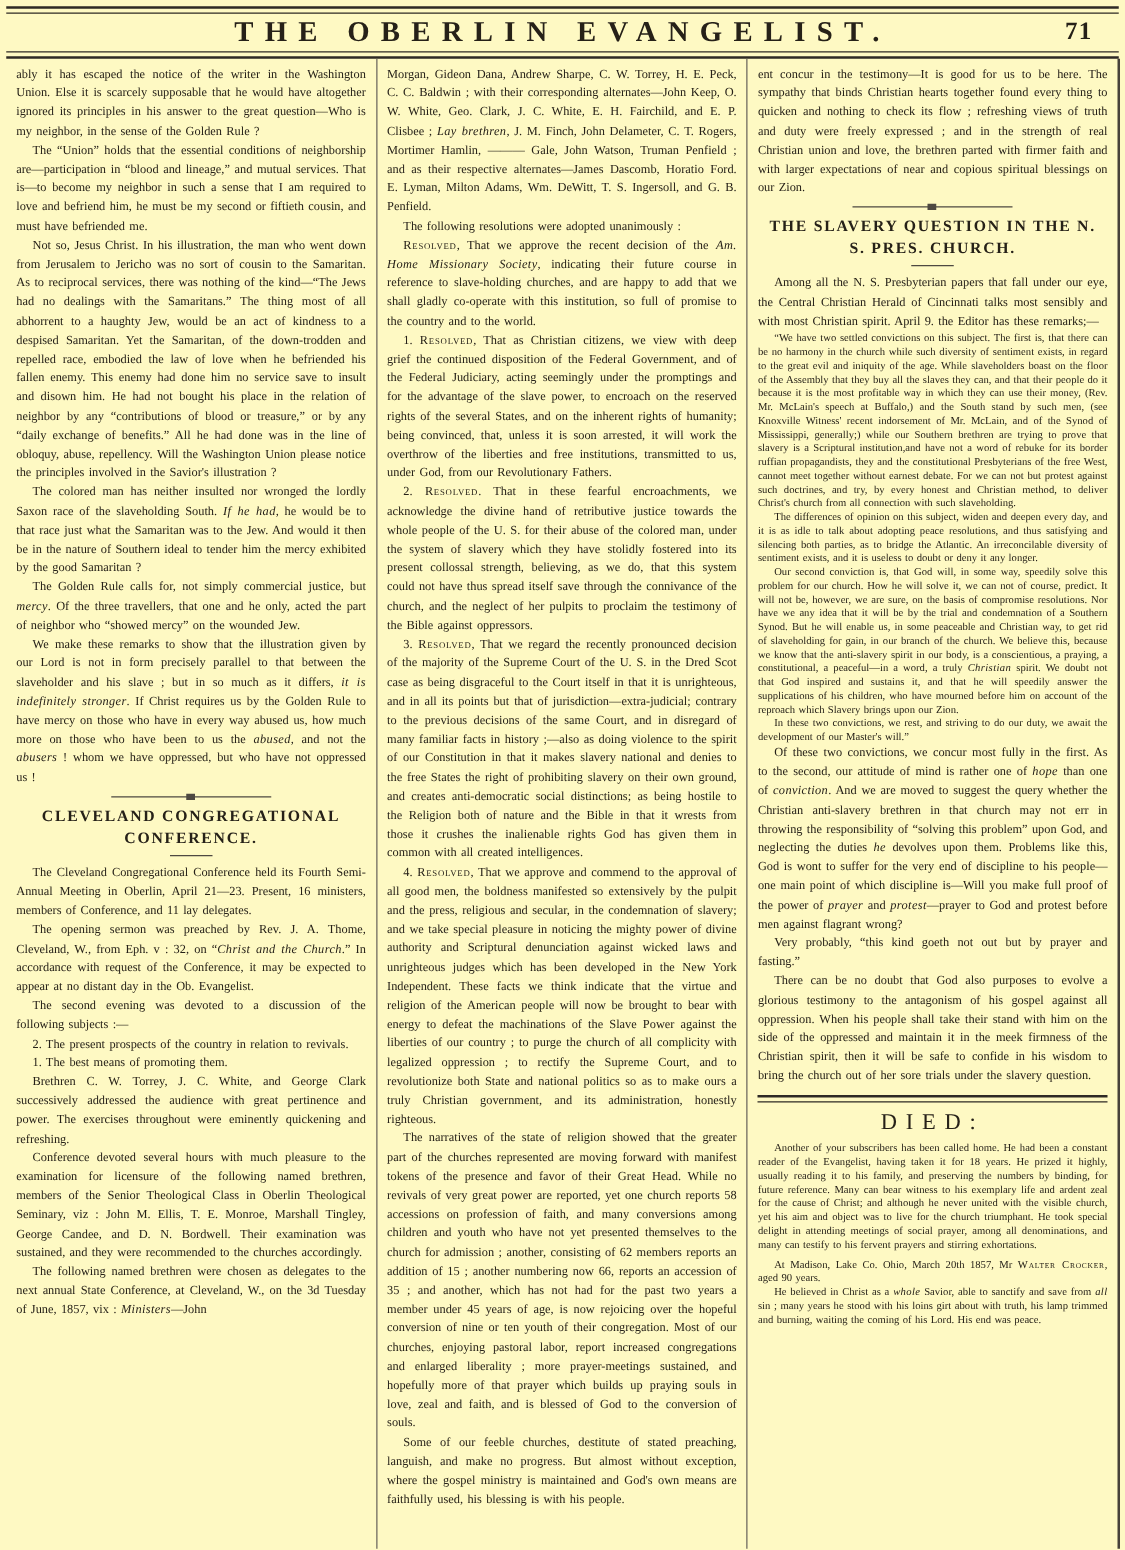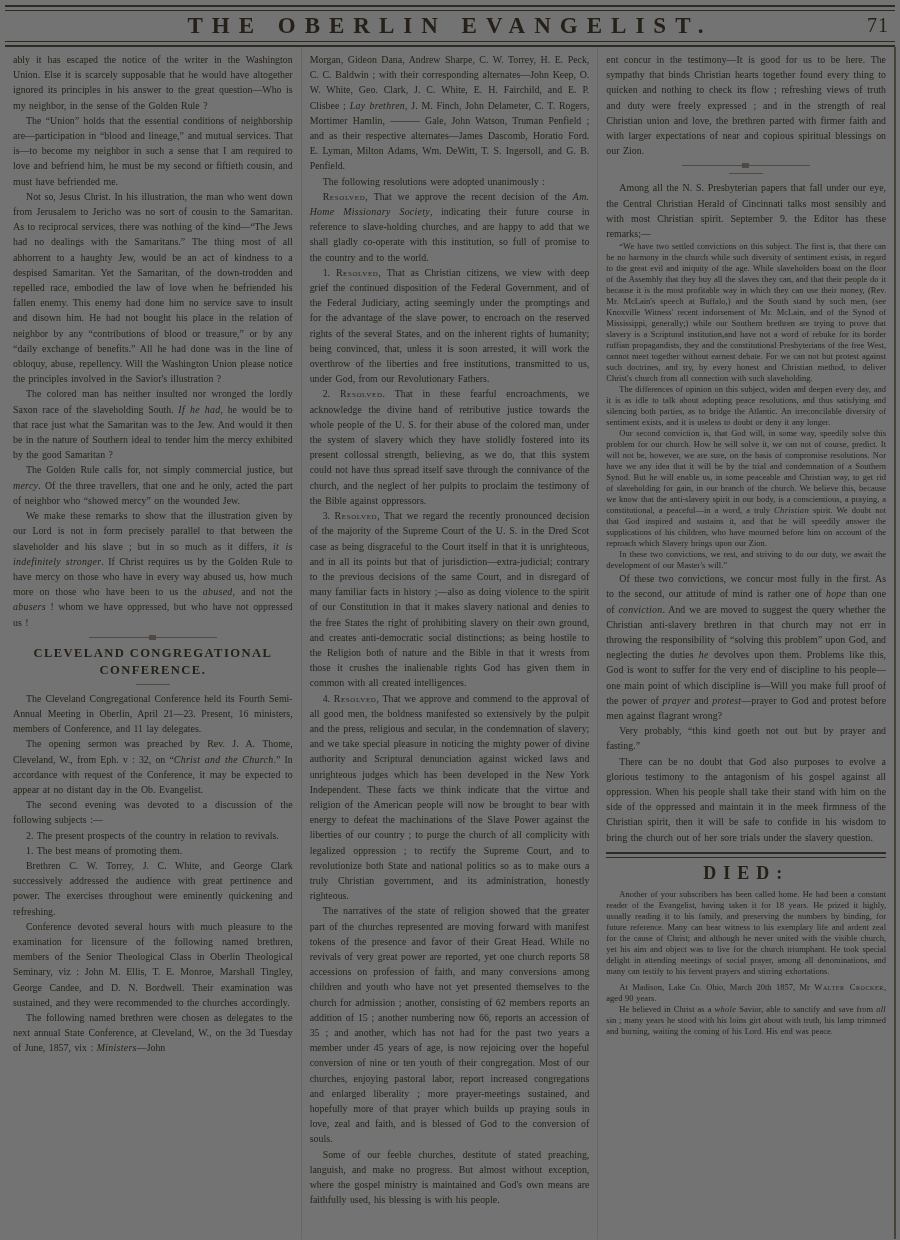--- a/index.html
+++ b/index.html
@@ -1,41 +1,41 @@
 <!DOCTYPE html>
 <html><head>
 <meta charset="utf-8">
 <style>
   html,body{margin:0;padding:0;background:#d8d5cc;}
   .page{
     width:900px;height:1240px;position:relative;overflow:hidden;
-    background:#737373;
+    background:#fef9c3;
     font-family:"Liberation Serif","DejaVu Serif",serif;
     color:#262118;box-sizing:border-box;
   }
   .mast-rule-top{margin:5px 5px 0;height:3px;border-top:2px solid #2e2a24;border-bottom:1px solid #2e2a24;}
   .mast-rule-bottom{margin:0 5px;height:3px;border-top:1px solid #2e2a24;border-bottom:2px solid #2e2a24;}
   .masthead-row{position:relative;height:30px;display:flex;align-items:center;justify-content:center;}
   .title{font-size:23px;font-weight:bold;letter-spacing:9px;margin:0;white-space:nowrap;}
-  .pageno{position:absolute;right:11px;top:3px;font-size:20px;font-weight:normal;letter-spacing:1px;}
+  .pageno{position:absolute;right:26px;top:3px;font-size:20px;font-weight:bold;letter-spacing:1px;}
   .columns{display:flex;margin:0 4px 0 5px;height:1192px;border-right:2px solid #47423a;}
   .col{flex:1 1 0;padding:5px 8px 0;overflow:hidden;text-align:justify;}
   .colrule{width:1px;background:#6b665d;flex:0 0 1px;}
   .para{margin:0;font-size:9.9px;line-height:15.2px;text-indent:13px;word-spacing:1px;}
   .para.noindent{text-indent:0;}
   .para.small{font-size:8.5px;line-height:11px;word-spacing:.6px;}
   .para.gap{margin-top:5px;}
   .para i{letter-spacing:.3px;}
   .sc{font-variant:small-caps;letter-spacing:.6px;}
   .sec-divider{width:128px;margin:7px auto;border-top:1px solid #4e4941;position:relative;}
   .sec-divider::after{content:"";position:absolute;left:50%;top:-3px;width:7px;height:5px;margin-left:-4px;background:#4e4941;}
   .sub-divider{width:34px;margin:5px auto 6px;border-top:1px solid #4e4941;}
   .sec-heading{font-size:12.6px;font-weight:bold;text-align:center;letter-spacing:1.4px;line-height:17px;margin:3px 4px 0;text-indent:0;}
   .died-rule{height:3px;border-top:2px solid #2e2a24;border-bottom:1px solid #2e2a24;margin:7px 0 5px;}
-  .died-heading{font-size:18px;font-weight:bold;text-align:center;letter-spacing:7px;margin:0 0 5px;}
+  .died-heading{font-size:18px;font-weight:normal;text-align:center;letter-spacing:7px;margin:0 0 5px;}
 </style>
 </head>
 <body>
 
 <div class="page">
   <header>
     <div class="mast-rule-top"></div>
     <div class="masthead-row">
       <h1 class="title">THE OBERLIN EVANGELIST.</h1>
       <div class="pageno">71</div>
@@ -72,22 +72,23 @@
         <p class="para">2.  <span class="sc">Resolved</span>. That in these fearful encroachments, we acknowledge the divine hand of retributive justice towards the whole people of the U. S. for their abuse of the colored man, under the system of slavery which they have stolidly fostered into its present collossal strength, believing, as we do, that this system could not have thus spread itself save through the connivance of the church, and the neglect of her pulpits to proclaim the testimony of the Bible against oppressors.</p>
         <p class="para">3.  <span class="sc">Resolved</span>, That we regard the recently pronounced decision of the majority of the Supreme Court of the U. S. in the Dred Scot case as being disgraceful to the Court itself in that it is unrighteous, and in all its points but that of jurisdiction—extra-judicial; contrary to the previous decisions of the same Court, and in disregard of many familiar facts in history ;—also as doing violence to the spirit of our Constitution in that it makes slavery national and denies to the free States the right of prohibiting slavery on their own ground, and creates anti-democratic social distinctions; as being hostile to the Religion both of nature and the Bible in that it wrests from those it crushes the inalienable rights God has given them in common with all created intelligences.</p>
         <p class="para">4.  <span class="sc">Resolved</span>, That we approve and commend to the approval of all good men, the boldness manifested so extensively by the pulpit and the press, religious and secular, in the condemnation of slavery; and we take special pleasure in noticing the mighty power of divine authority and Scriptural denunciation against wicked laws and unrighteous judges which has been developed in the New York Independent.  These facts we think indicate that the virtue and religion of the American people will now be brought to bear with energy to defeat the machinations of the Slave Power against the liberties of our country ; to purge the church of all complicity with legalized oppression ; to rectify the Supreme Court, and to revolutionize both State and national politics so as to make ours a truly Christian government, and its administration, honestly righteous.</p>
         <p class="para">The narratives of the state of religion showed that the greater part of the churches represented are moving forward with manifest tokens of the presence and favor of their Great Head.  While no revivals of very great power are reported, yet one church reports 58 accessions on profession of faith, and many conversions among children and youth who have not yet presented themselves to the church for admission ; another, consisting of 62 members reports an addition of 15 ; another numbering now 66, reports an accession of 35 ; and another, which has not had for the past two years a member under 45 years of age, is now rejoicing over the hopeful conversion of nine or ten youth of their congregation.  Most of our churches, enjoying pastoral labor, report increased congregations and enlarged liberality ; more prayer-meetings sustained, and hopefully more of that prayer which builds up praying souls in love, zeal and faith, and is blessed of God to the conversion of souls.</p>
         <p class="para">Some of our feeble churches, destitute of stated preaching, languish, and make no progress.  But almost without exception, where the gospel ministry is maintained and God's own means are faithfully used, his blessing is with his people.</p>
       </section>
     <div class="colrule"></div>
     <section class="col">
         <p class="para noindent">ent concur in the testimony—It is good for us to be here. The sympathy that binds Christian hearts together found every thing to quicken and nothing to check its flow ; refreshing views of truth and duty were freely expressed ; and in the strength of real Christian union and love, the brethren parted with firmer faith and with larger expectations of near and copious spiritual blessings on our Zion.</p>
         <div class="sec-divider"></div>
+        <h2 class="sec-heading">THE SLAVERY QUESTION IN THE N. S. PRES. CHURCH.</h2>
         <div class="sub-divider"></div>
-        <p class="para">Among all the N. S. Presbyterian papers that fall under our eye, the Central Christian Herald of Cincinnati talks most sensibly and with most Christian spirit.  September 9. the Editor has these remarks;—</p>
+        <p class="para">Among all the N. S. Presbyterian papers that fall under our eye, the Central Christian Herald of Cincinnati talks most sensibly and with most Christian spirit.  April 9. the Editor has these remarks;—</p>
         <p class="para small">“We have two settled convictions on this subject.  The first is, that there can be no harmony in the church while such diversity of sentiment exists, in regard to the great evil and iniquity of the age.  While slaveholders boast on the floor of the Assembly that they buy all the slaves they can, and that their people do it because it is the most profitable way in which they can use their money, (Rev. Mr. McLain's speech at Buffalo,) and the South stand by such men, (see Knoxville Witness' recent indorsement of Mr. McLain, and of the Synod of Mississippi, generally;) while our Southern brethren are trying to prove that slavery is a Scriptural institution,and have not a word of rebuke for its border ruffian propagandists, they and the constitutional Presbyterians of the free West, cannot meet together without earnest debate.  For we can not but protest against such doctrines, and try, by every honest and Christian method, to deliver Christ's church from all connection with such slaveholding.</p>
         <p class="para small">The differences of opinion on this subject, widen and deepen every day, and it is as idle to talk about adopting peace resolutions, and thus satisfying and silencing both parties, as to bridge the Atlantic.  An irreconcilable diversity of sentiment exists, and it is useless to doubt or deny it any longer.</p>
         <p class="para small">Our second conviction is, that God will, in some way, speedily solve this problem for our church.  How he will solve it, we can not of course, predict.  It will not be, however, we are sure, on the basis of compromise resolutions. Nor have we any idea that it will be by the trial and condemnation of a Southern Synod.  But he will enable us, in some peaceable and Christian way, to get rid of slaveholding for gain, in our branch of the church.  We believe this, because we know that the anti-slavery spirit in our body, is a conscientious, a praying, a constitutional, a peaceful—in a word, a truly <i>Christian</i> spirit.  We doubt not that God inspired and sustains it, and that he will speedily answer the supplications of his children, who have mourned before him on account of the reproach which Slavery brings upon our Zion.</p>
         <p class="para small">In these two convictions, we rest, and striving to do our duty, we await the development of our Master's will.”</p>
         <p class="para">Of these two convictions, we concur most fully in the first.  As to the second, our attitude of mind is rather one of <i>hope</i> than one of <i>conviction</i>.  And we are moved to suggest the query whether the Christian anti-slavery brethren in that church may not err in throwing the responsibility of “solving this problem” upon God, and neglecting the duties <i>he</i> devolves upon them.  Problems like this, God is wont to suffer for the very end of discipline to his people—one main point of which discipline is—Will you make full proof of the power of <i>prayer</i> and <i>protest</i>—prayer to God and protest before men against flagrant wrong?</p>
         <p class="para">Very probably, “this kind goeth not out but by prayer and fasting.”</p>
         <p class="para">There can be no doubt that God also purposes to evolve a glorious testimony to the antagonism of his gospel against all oppression.  When his people shall take their stand with him on the side of the oppressed and maintain it in the meek firmness of the Christian spirit, then it will be safe to confide in his wisdom to bring the church out of her sore trials under the slavery question.</p>
         <div class="died-rule"></div>
         <h2 class="died-heading">DIED:</h2>
         <p class="para small">Another of your subscribers has been called home.  He had been a constant reader of the Evangelist, having taken it for 18 years.  He prized it highly, usually reading it to his family, and preserving the numbers by binding, for future reference.   Many can bear witness to his exemplary life and ardent zeal for the cause of Christ; and although he never united with the visible church, yet his aim and object was to live for the church triumphant.  He took special delight in attending meetings of social prayer, among all denominations, and many can testify to his fervent prayers and stirring exhortations.</p>

